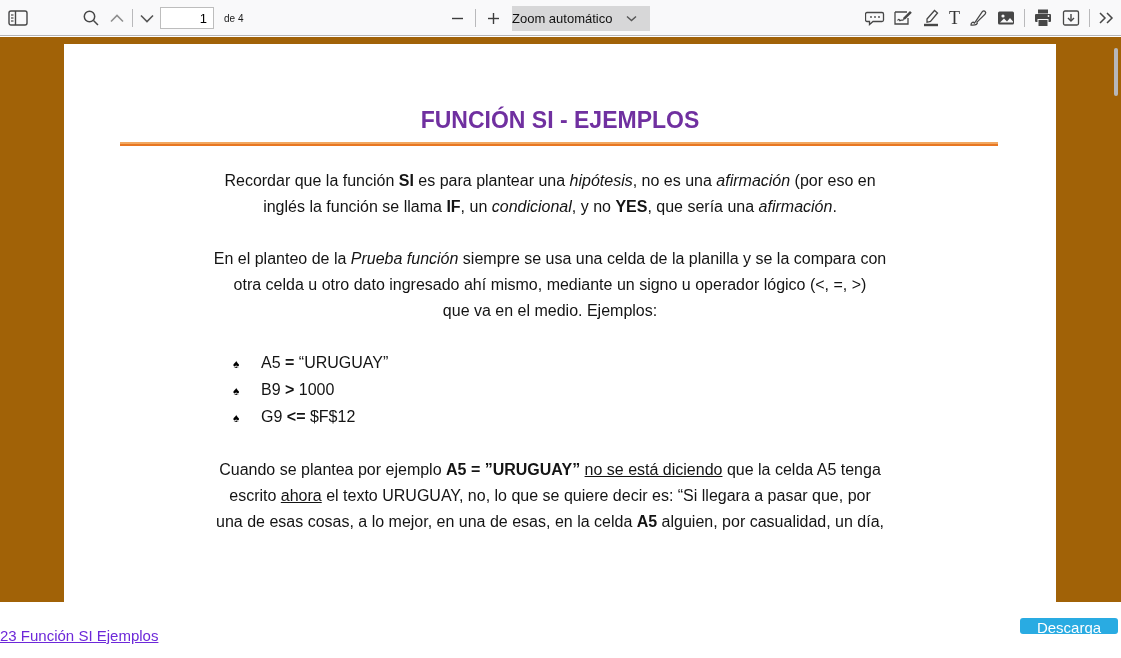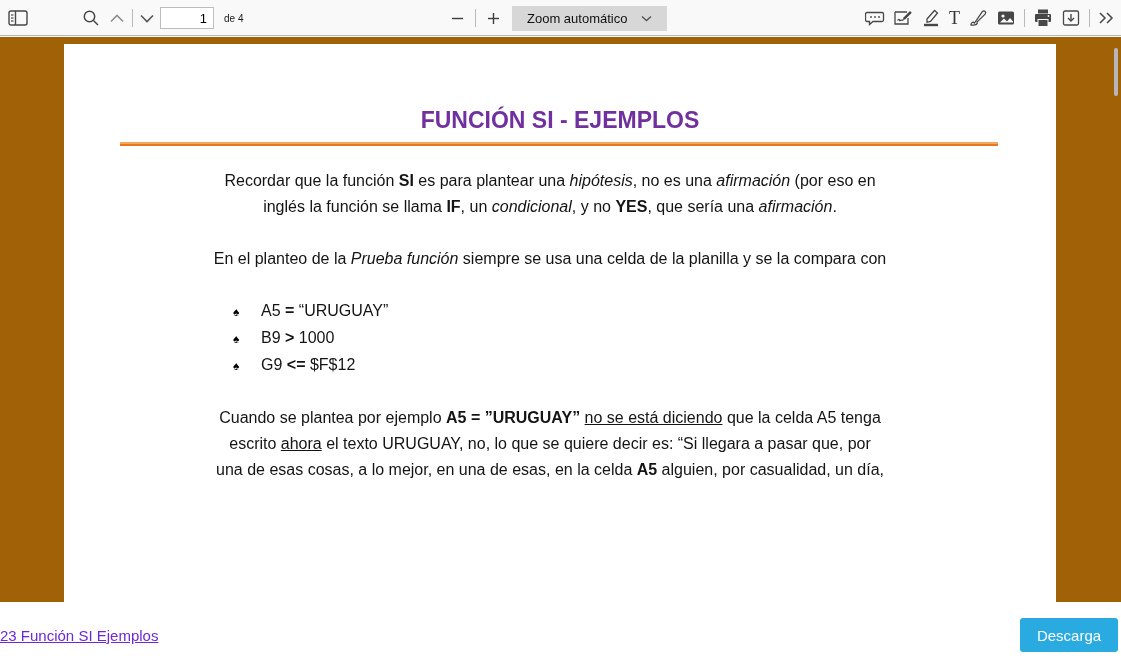--- a/index.html
+++ b/index.html
@@ -21,21 +21,21 @@
     background:none;border:none;padding:0;cursor:pointer;color:#474747;
   }
   .tb-sep{width:1px;height:18px;background:#b9b9bb;}
   .page-input{
     width:44px;height:20px;border:1px solid #bdbdbd;background:#fff;
     text-align:right;font-size:13px;padding:0 6px 0 2px;font-family:"Liberation Sans",sans-serif;
   }
   .page-count{font-size:10px;color:#1a1a1a;margin-left:10px;}
   .zoom-select{
     height:25px;min-width:138px;background:#d7d7d8;display:flex;align-items:center;
-    padding:0 15px;box-sizing:border-box;cursor:pointer;
+    padding:0 0;box-sizing:border-box;cursor:pointer;
   }
   .zoom-select span.lbl{font-size:13px;color:#111;}
   .zoom-select .chev{margin-left:14px;}
   .glyph-btn{font-size:18px;color:#333;width:18px;}
   svg.icon{display:block;}
   .text-T{font-family:"Liberation Serif",serif;font-size:18px;color:#343434;line-height:1;}
   
   .viewer{
     position:absolute;top:37px;left:0;width:1121px;height:565px;
     background:#a16207;overflow:hidden;
@@ -68,21 +68,21 @@
   .b{font-weight:bold;}
   .i{font-style:italic;}
   .u{text-decoration:underline;}
   
   .footer{position:absolute;top:602px;left:0;width:1121px;height:56px;background:#fff;}
   .file-link{
     position:absolute;left:0;top:25px;font-size:15px;color:#6d28d9;
     text-decoration:underline;cursor:pointer;
   }
   .download-btn{
-    position:absolute;right:3px;top:16px;width:98px;height:34px;
+    position:absolute;right:3px;top:16px;width:98px;height:16px;
     background:#29ABE2;color:#fff;border:none;border-radius:3px;
     font-size:15px;font-family:"Liberation Sans",sans-serif;cursor:pointer;
   }
 </style>
 </head>
 <body>
 
 <div class="toolbar">
 
   <div class="tb-left">
@@ -209,20 +209,22 @@
     <div class="doc-body">
 
       <div class="doc-p">
         <div class="doc-line"><span>Recordar que la función </span><span class="b">SI</span><span> es para plantear una </span><span class="i">hipótesis</span><span>, no es una </span><span class="i">afirmación</span><span> (por eso en</span></div>
         <div class="doc-line"><span>inglés la función se llama </span><span class="b">IF</span><span>, un </span><span class="i">condicional</span><span>, y no </span><span class="b">YES</span><span>, que sería una </span><span class="i">afirmación</span><span>.</span></div>
       </div>
 
 
       <div class="doc-p">
         <div class="doc-line"><span>En el planteo de la </span><span class="i">Prueba función</span><span> siempre se usa una celda de la planilla y se la compara con</span></div>
+        <div class="doc-line"><span>otra celda u otro dato ingresado ahí mismo, mediante un signo u operador lógico (&lt;, =, &gt;)</span></div>
+        <div class="doc-line"><span>que va en el medio. Ejemplos:</span></div>
       </div>
 
       <ul class="doc-bullets">
         <li>
           <span class="bullet-glyph">♠</span>
           <span class="doc-line"><span>A5 </span><span class="b">=</span><span> “URUGUAY”</span></span>
         </li>
         <li>
           <span class="bullet-glyph">♠</span>
           <span class="doc-line"><span>B9 </span><span class="b">&gt;</span><span> 1000</span></span>

